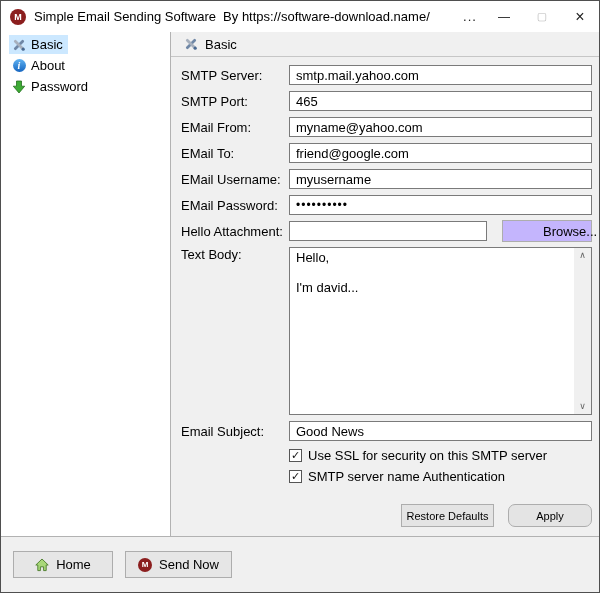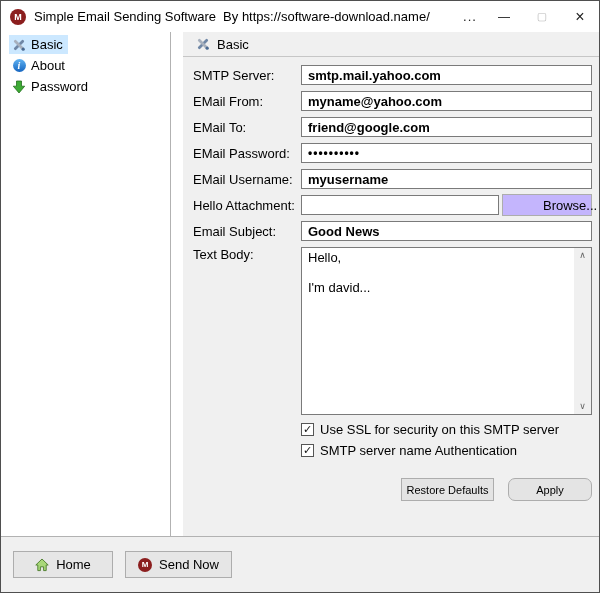--- a/index.html
+++ b/index.html
@@ -46,21 +46,21 @@
     display: flex; align-items: center; justify-content: center;
     background: transparent; border: none;
     font-family: inherit;
     color: #222;
   }
   .win-btn .min-glyph { font-size: 12px; line-height: 1; }
   .win-btn .max-glyph { font-size: 11px; color: #b9b9b9; line-height: 1; }
   .win-btn .close-glyph { font-size: 16px; line-height: 1; }
 
   
-  .content { display: flex; height: 504px; gap: 12px; }
+  .content { display: flex; height: 504px; }
 
   .sidebar {
     width: 170px; flex: none;
     background: #fff;
     border-right: 1px solid #b2b2b2;
     padding-top: 3px;
   }
   .side-item {
     display: flex; align-items: center; gap: 5px;
     margin: 0 0 2px 8px;
@@ -90,21 +90,20 @@
   .frow { display: flex; align-items: center; height: 20px; margin-bottom: 6px; }
   .frow.tall { height: auto; align-items: flex-start; }
   .flabel { width: 108px; flex: none; }
   .fld {
     flex: 1; height: 20px;
     border: 1px solid #7a7a7a;
     background: #fff;
     font-family: inherit; font-size: 13px;
     padding: 0 6px;
     outline: none;
-    font-weight: bold;
   }
   .fld.pwd { letter-spacing: 1px; font-size: 12px; }
   .fld.attach { flex: none; width: 198px; }
   .browse-btn {
     margin-left: auto;
     width: 90px; height: 22px;
     background: #c4b5fd;
     border: 1px solid #adadad;
     font-family: inherit; font-size: 13px; padding-left: 40px;
   }
@@ -238,63 +237,67 @@
       <span>Basic</span>
     </div>
 
     <div class="form">
 
       <div class="frow">
         <span class="flabel">SMTP Server:</span>
         <input class="fld" type="text" value="smtp.mail.yahoo.com" style="">
       </div>
 
+      <div class="frow">
+        <span class="flabel">SMTP Port:</span>
+        <input class="fld" type="text" value="465" style="">
+      </div>
 
       <div class="frow">
         <span class="flabel">EMail From:</span>
         <input class="fld" type="text" value="myname@yahoo.com" style="">
       </div>
 
       <div class="frow">
         <span class="flabel">EMail To:</span>
         <input class="fld" type="text" value="friend@google.com" style="">
       </div>
 
       <div class="frow">
+        <span class="flabel">EMail Username:</span>
+        <input class="fld" type="text" value="myusername" style="">
+      </div>
+
+      <div class="frow">
         <span class="flabel">EMail Password:</span>
         <input class="fld pwd" type="text" value="••••••••••" style="">
-      </div>
-
-      <div class="frow">
-        <span class="flabel">EMail Username:</span>
-        <input class="fld" type="text" value="myusername" style="">
       </div>
 
       <div class="frow">
         <span class="flabel">Hello Attachment:</span>
         <input class="fld attach" type="text" value="" style="">
         <button class="browse-btn">Browse...</button>
-      </div>
-
-      <div class="frow">
-        <span class="flabel">Email Subject:</span>
-        <input class="fld" type="text" value="Good News" style="">
       </div>
 
       <div class="frow tall">
         <span class="flabel">Text Body:</span>
         <div class="body-wrap">
           <textarea class="body-text" style="">Hello,
 
 I'm david...</textarea>
           <div class="vscroll">
             <span class="scroll-arrow">∧</span>
             <span class="scroll-arrow">∨</span>
           </div>
         </div>
+      </div>
+
+      <div class="frow">
+        <span class="flabel">Email Subject:</span>
+        <input class="fld" type="text" value="Good News" style="">
       </div>
 
       <div class="cbx-row">
         <span class="cbx">✓</span>
         <span>Use SSL for security on this SMTP server</span>
       </div>
       <div class="cbx-row">
         <span class="cbx">✓</span>
         <span>SMTP server name Authentication</span>
       </div>

